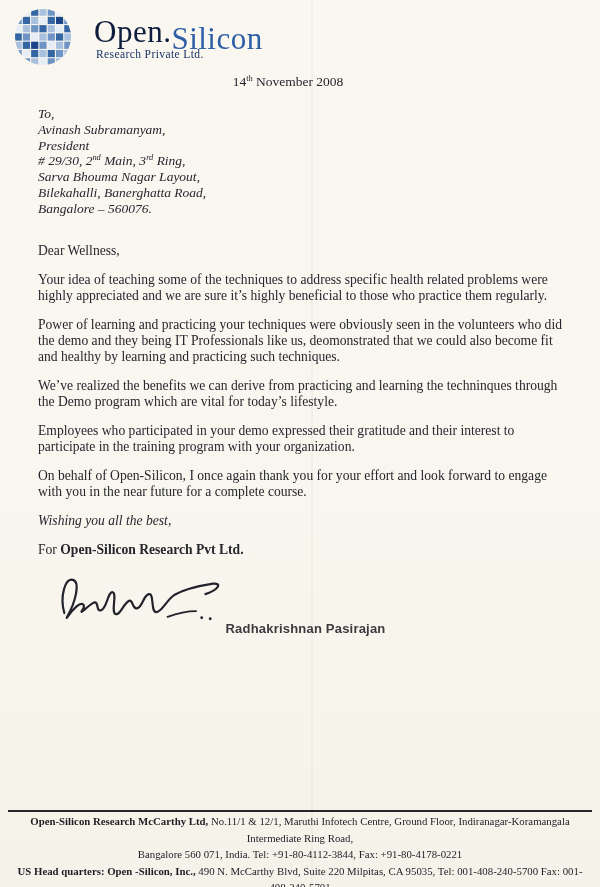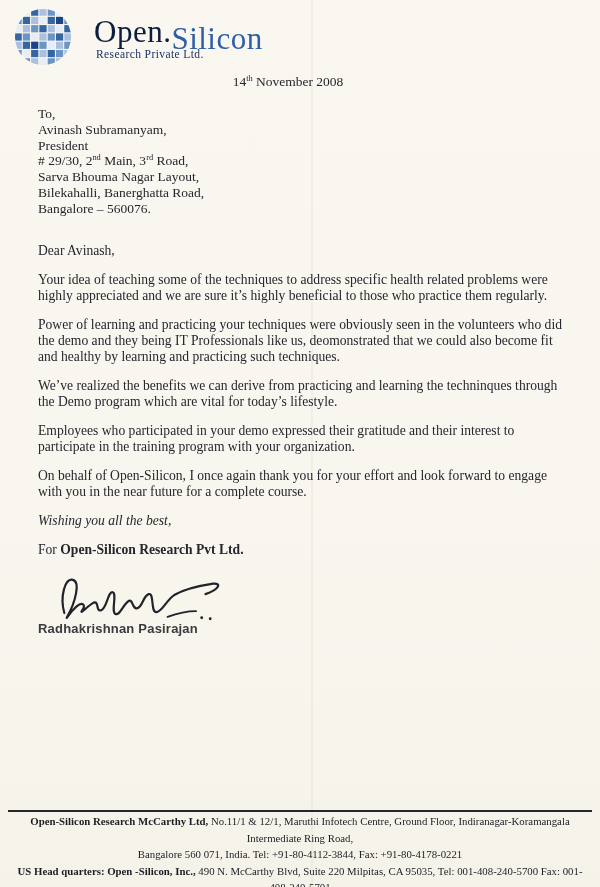--- a/index.html
+++ b/index.html
@@ -25,30 +25,30 @@
   .wordmark{position:absolute;left:36px;top:8px;white-space:nowrap;
     font-family:"Liberation Serif", serif;font-weight:400;margin-left:44px;}
   .word-open{font-size:31px;color:#0e1d3d;letter-spacing:0.5px;}
   .word-silicon{font-size:31px;color:#2e5ea6;position:relative;top:7px;letter-spacing:0.5px;}
   .logo-sub{position:absolute;left:82px;top:42px;font-size:11.5px;font-weight:400;
     color:#1a3367;letter-spacing:0.4px;white-space:nowrap;}
   
   .date-line{position:absolute;top:74px;left:8px;width:100%;box-sizing:border-box;
     padding-right:40px;text-align:center;font-size:13.5px;}
   
-  .address{position:absolute;left:38px;top:106px;font-size:13.5px;line-height:15.8px;}
+  .address{position:absolute;left:38px;top:106px;font-size:13.5px;line-height:15.8px;font-style:italic;}
   
   .body-text{position:absolute;left:38px;top:243px;width:535px;font-size:13.6px;line-height:16px;}
   .salutation{margin:0 0 13px 0;}
   .body-text p{margin:0 0 13px 0;}
   .wish{margin:0 0 10px 0;font-style:italic;}
   .for-line{margin:0 0 2px 0;}
   sup{font-size:0.62em;line-height:0;vertical-align:super;}
   
-  .signature-block{margin-top:0;}
+  .signature-block{margin-top:0;text-align:center;}
   .sig-svg{display:block;margin-left:14px;width:180px;height:50px;}
   .sig-name{font-family:"Liberation Sans", sans-serif;font-weight:700;
     font-size:13px;color:#3b3b3f;letter-spacing:0.2px;}
   .sig-title{font-family:"Liberation Sans", sans-serif;font-size:12.5px;color:#8a8a8e;margin-top:1px;}
   
   .footer-rule{position:absolute;left:8px;right:8px;top:810px;height:2px;background:#26262c;}
   .letter-footer{position:absolute;left:10px;right:10px;top:813px;text-align:center;
     font-size:10.8px;line-height:16.5px;color:#1d1d24;}
   b,.seg-b{font-weight:700;}
 </style>
@@ -122,28 +122,28 @@
     </div>
     <div class="logo-sub">Research Private Ltd.</div>
   </div>
 
   <div class="date-line"><span>14</span><sup>th</sup><span> November 2008</span></div>
 
   <div class="address">
     <div><span>To,</span></div>
     <div><span>Avinash Subramanyam,</span></div>
     <div><span>President</span></div>
-    <div><span># 29/30, 2</span><sup>nd</sup><span> Main, 3</span><sup>rd</sup><span> Road,</span></div>
+    <div><span># 29/30, 2</span><sup>nd</sup><span> Main, 3</span><sup>rd</sup><span> Ring,</span></div>
     <div><span>Sarva Bhouma Nagar Layout,</span></div>
     <div><span>Bilekahalli, Banerghatta Road,</span></div>
     <div><span>Bangalore – 560076.</span></div>
   </div>
 
   <div class="body-text">
-    <p class="salutation">Dear Avinash,</p>
+    <p class="salutation">Dear Wellness,</p>
     <p><span>Your idea of teaching some of the techniques to address specific health related problems were highly appreciated and we are sure it’s highly beneficial to those who practice them regularly.</span></p>
     <p><span>Power of learning and practicing your techniques were obviously seen in the volunteers who did the demo and they being IT Professionals like us, deomonstrated that we could also become fit and healthy by learning and practicing such techniques.</span></p>
     <p><span>We’ve realized the benefits we can derive from practicing and learning the techninques through the Demo program which are vital for today’s lifestyle.</span></p>
     <p><span>Employees who participated in your demo expressed their gratitude and their interest to participate in the training program with your organization.</span></p>
     <p><span>On behalf of Open-Silicon, I once again thank you for your effort and look forward to engage with you in the near future for a complete course.</span></p>
     <p class="wish">Wishing you all the best,</p>
     <p class="for-line"><span>For </span><span class="seg-b">Open-Silicon Research Pvt Ltd.</span></p>
 
     <div class="signature-block">
       <svg class="sig-svg" viewBox="0 0 190 52">

